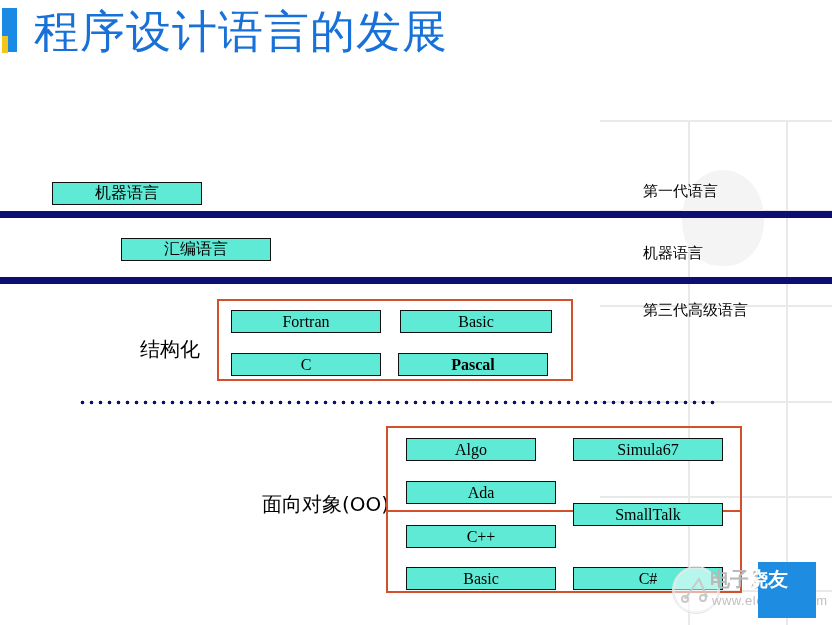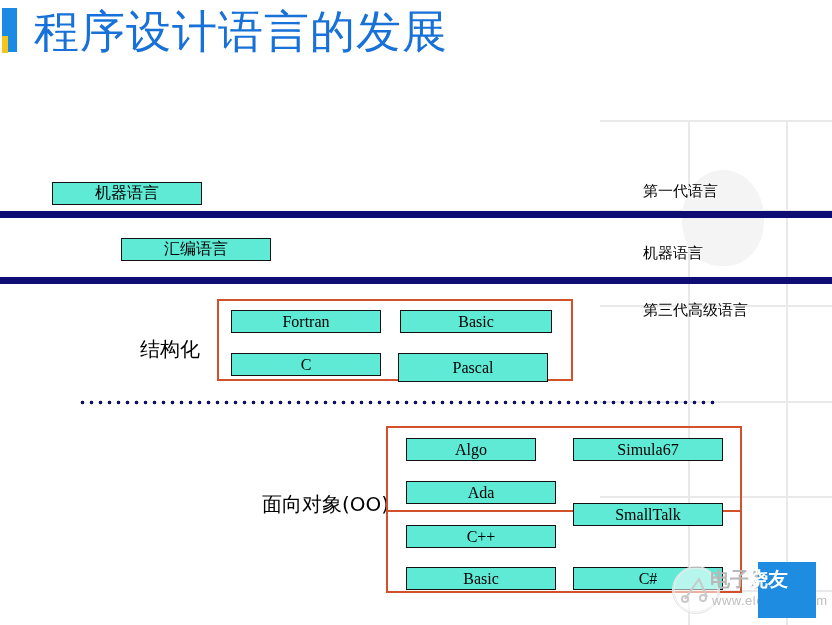--- a/index.html
+++ b/index.html
@@ -247,21 +247,21 @@
   <div class="chip" style="left:52px; top:182px; width:150px; height:23px;">机器语言</div>
   <div class="chip" style="left:121px; top:238px; width:150px; height:23px;">汇编语言</div>
 
   <div class="cat-label cat-struct">结构化</div>
   <div class="cat-label cat-oo">面向对象(OO)</div>
 
   <div class="group-frame" style="left:217px; top:299px; width:356px; height:82px;"></div>
   <div class="chip" style="left:231px; top:310px; width:150px; height:23px;">Fortran</div>
   <div class="chip" style="left:400px; top:310px; width:152px; height:23px;">Basic</div>
   <div class="chip" style="left:231px; top:353px; width:150px; height:23px;">C</div>
-  <div class="chip" style="left:398px; top:353px; width:150px; height:29px;">Pascal</div>
+  <div class="chip" style="left:398px; top:353px; width:150px; height:23px;font-weight:bold;">Pascal</div>
 
   <div class="dotted-sep"></div>
 
   <div class="group-frame" style="left:386px; top:426px; width:356px; height:167px;"></div>
   <div class="group-divider" style="left:386px; top:510px; width:356px;"></div>
 
   <div class="chip" style="left:406px; top:438px; width:130px; height:23px;">Algo</div>
   <div class="chip" style="left:573px; top:438px; width:150px; height:23px;">Simula67</div>
   <div class="chip" style="left:406px; top:481px; width:150px; height:23px;">Ada</div>
   <div class="chip" style="left:573px; top:503px; width:150px; height:23px;">SmallTalk</div>

